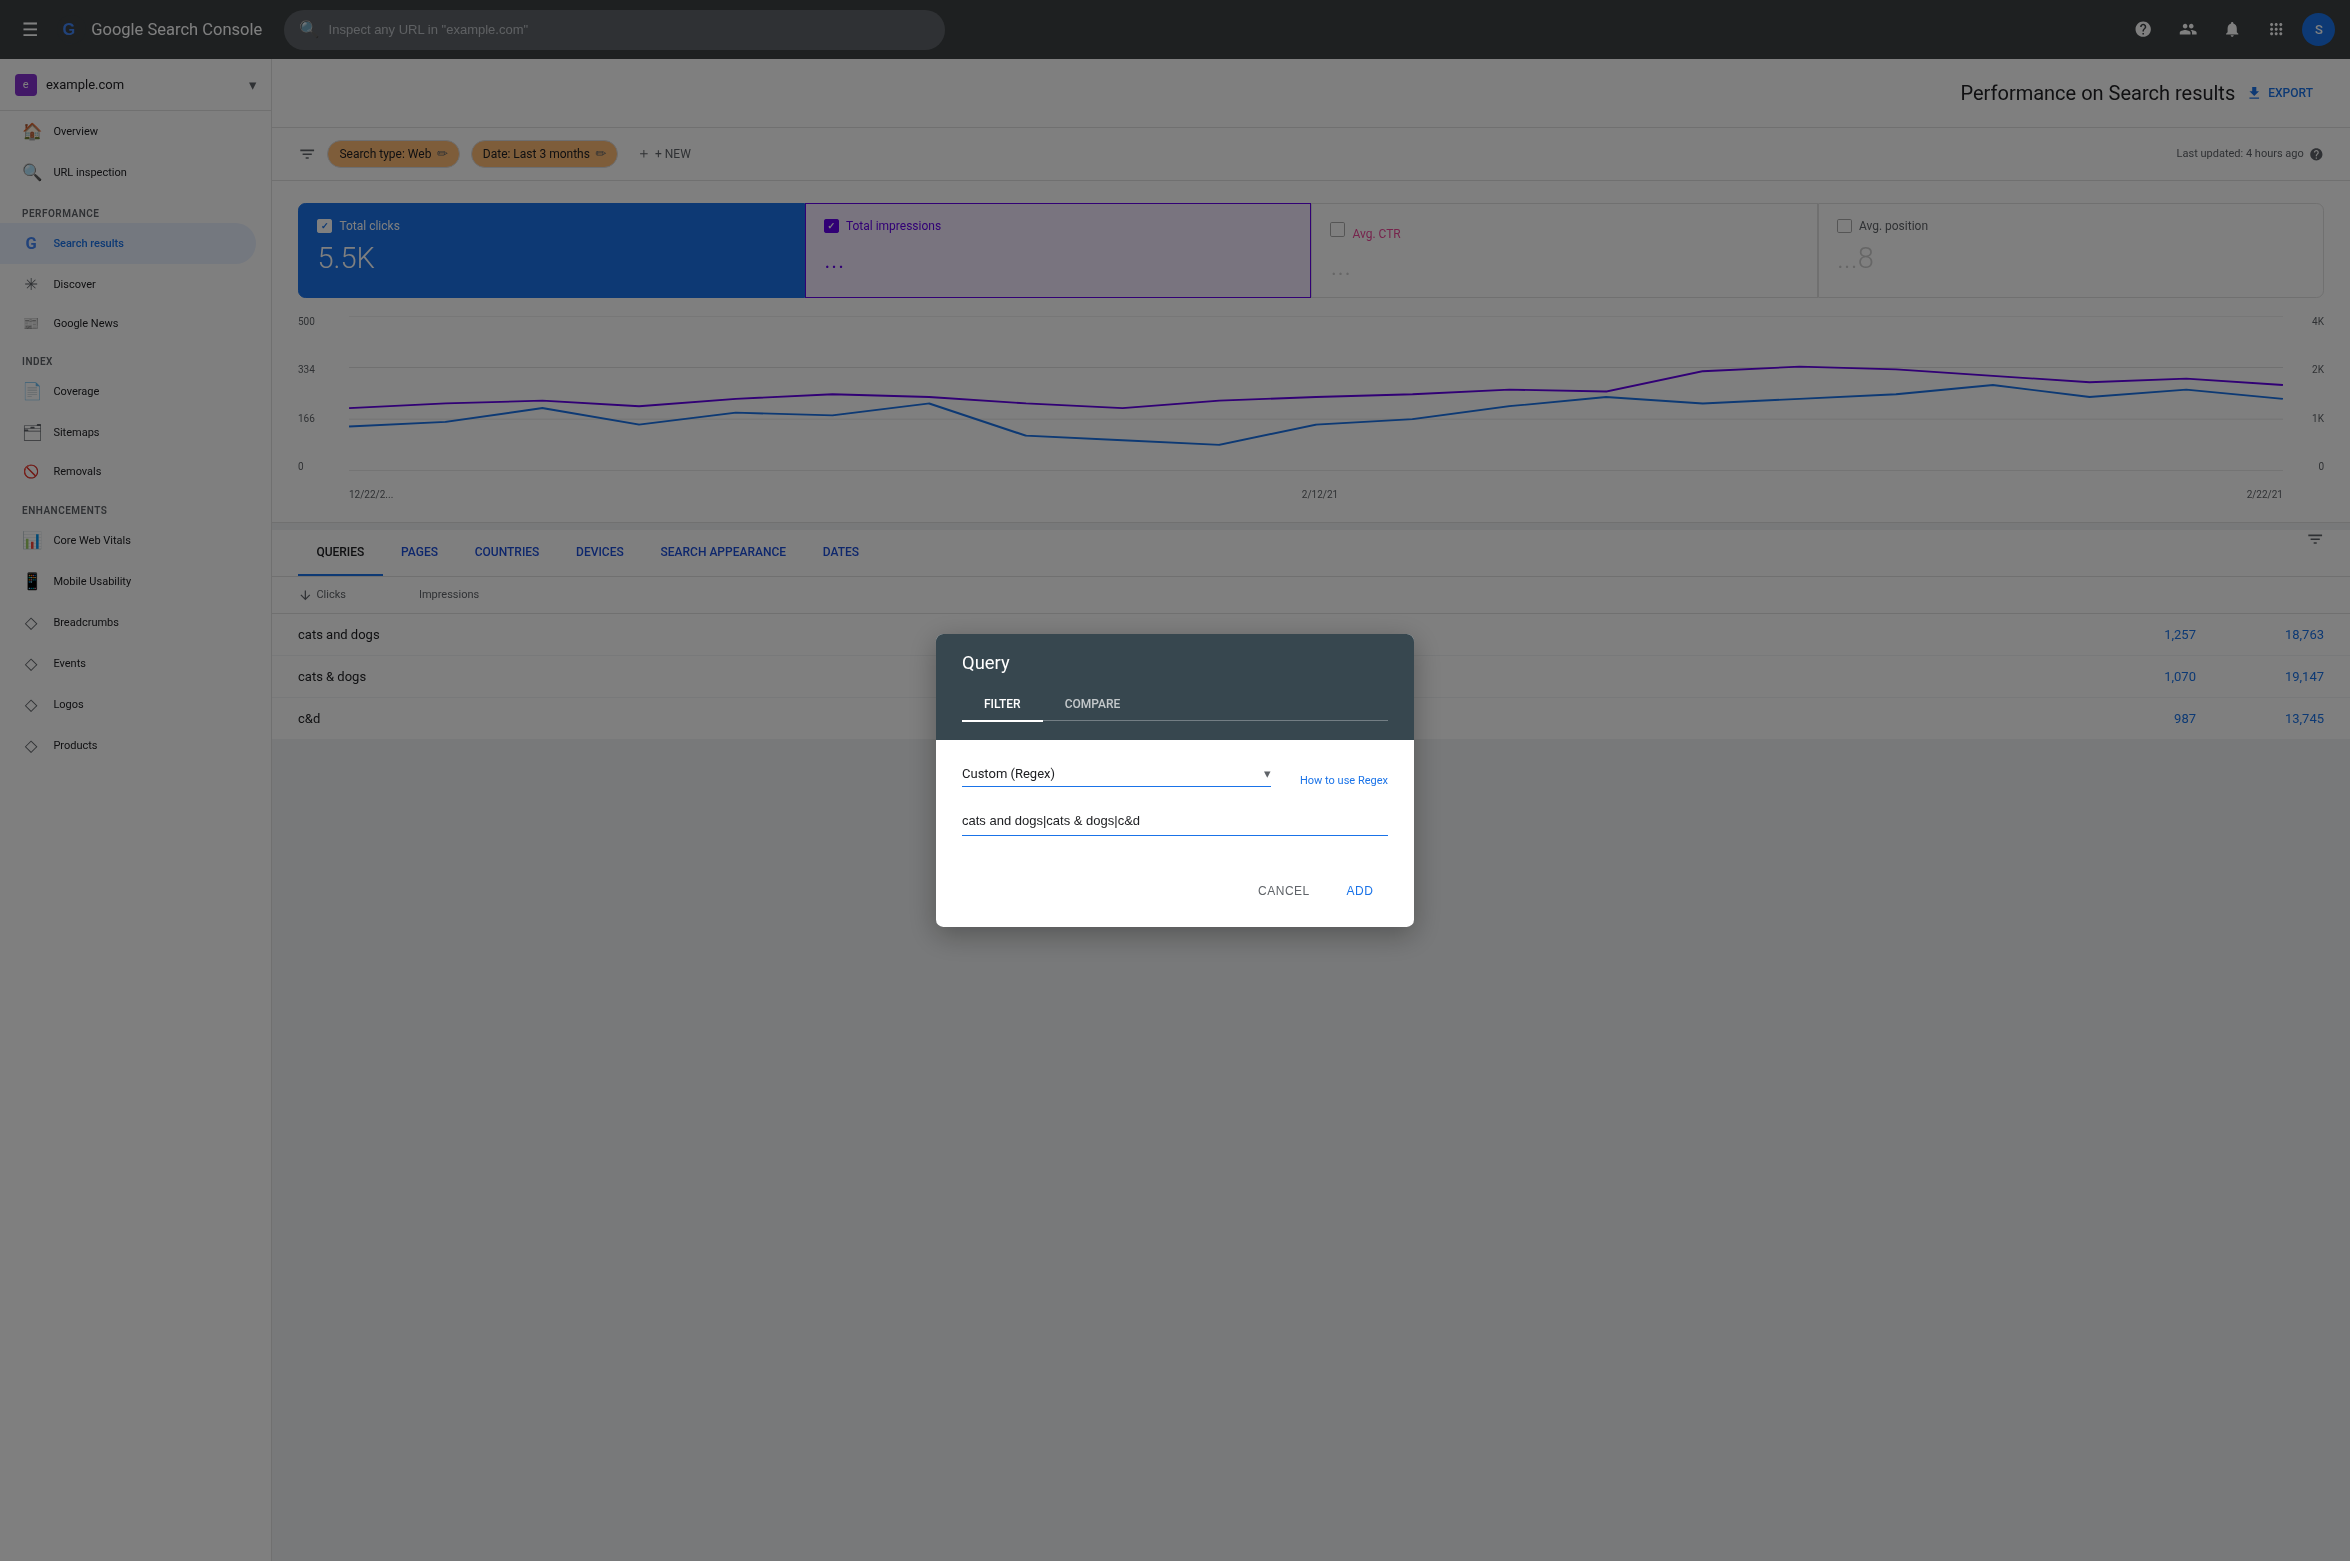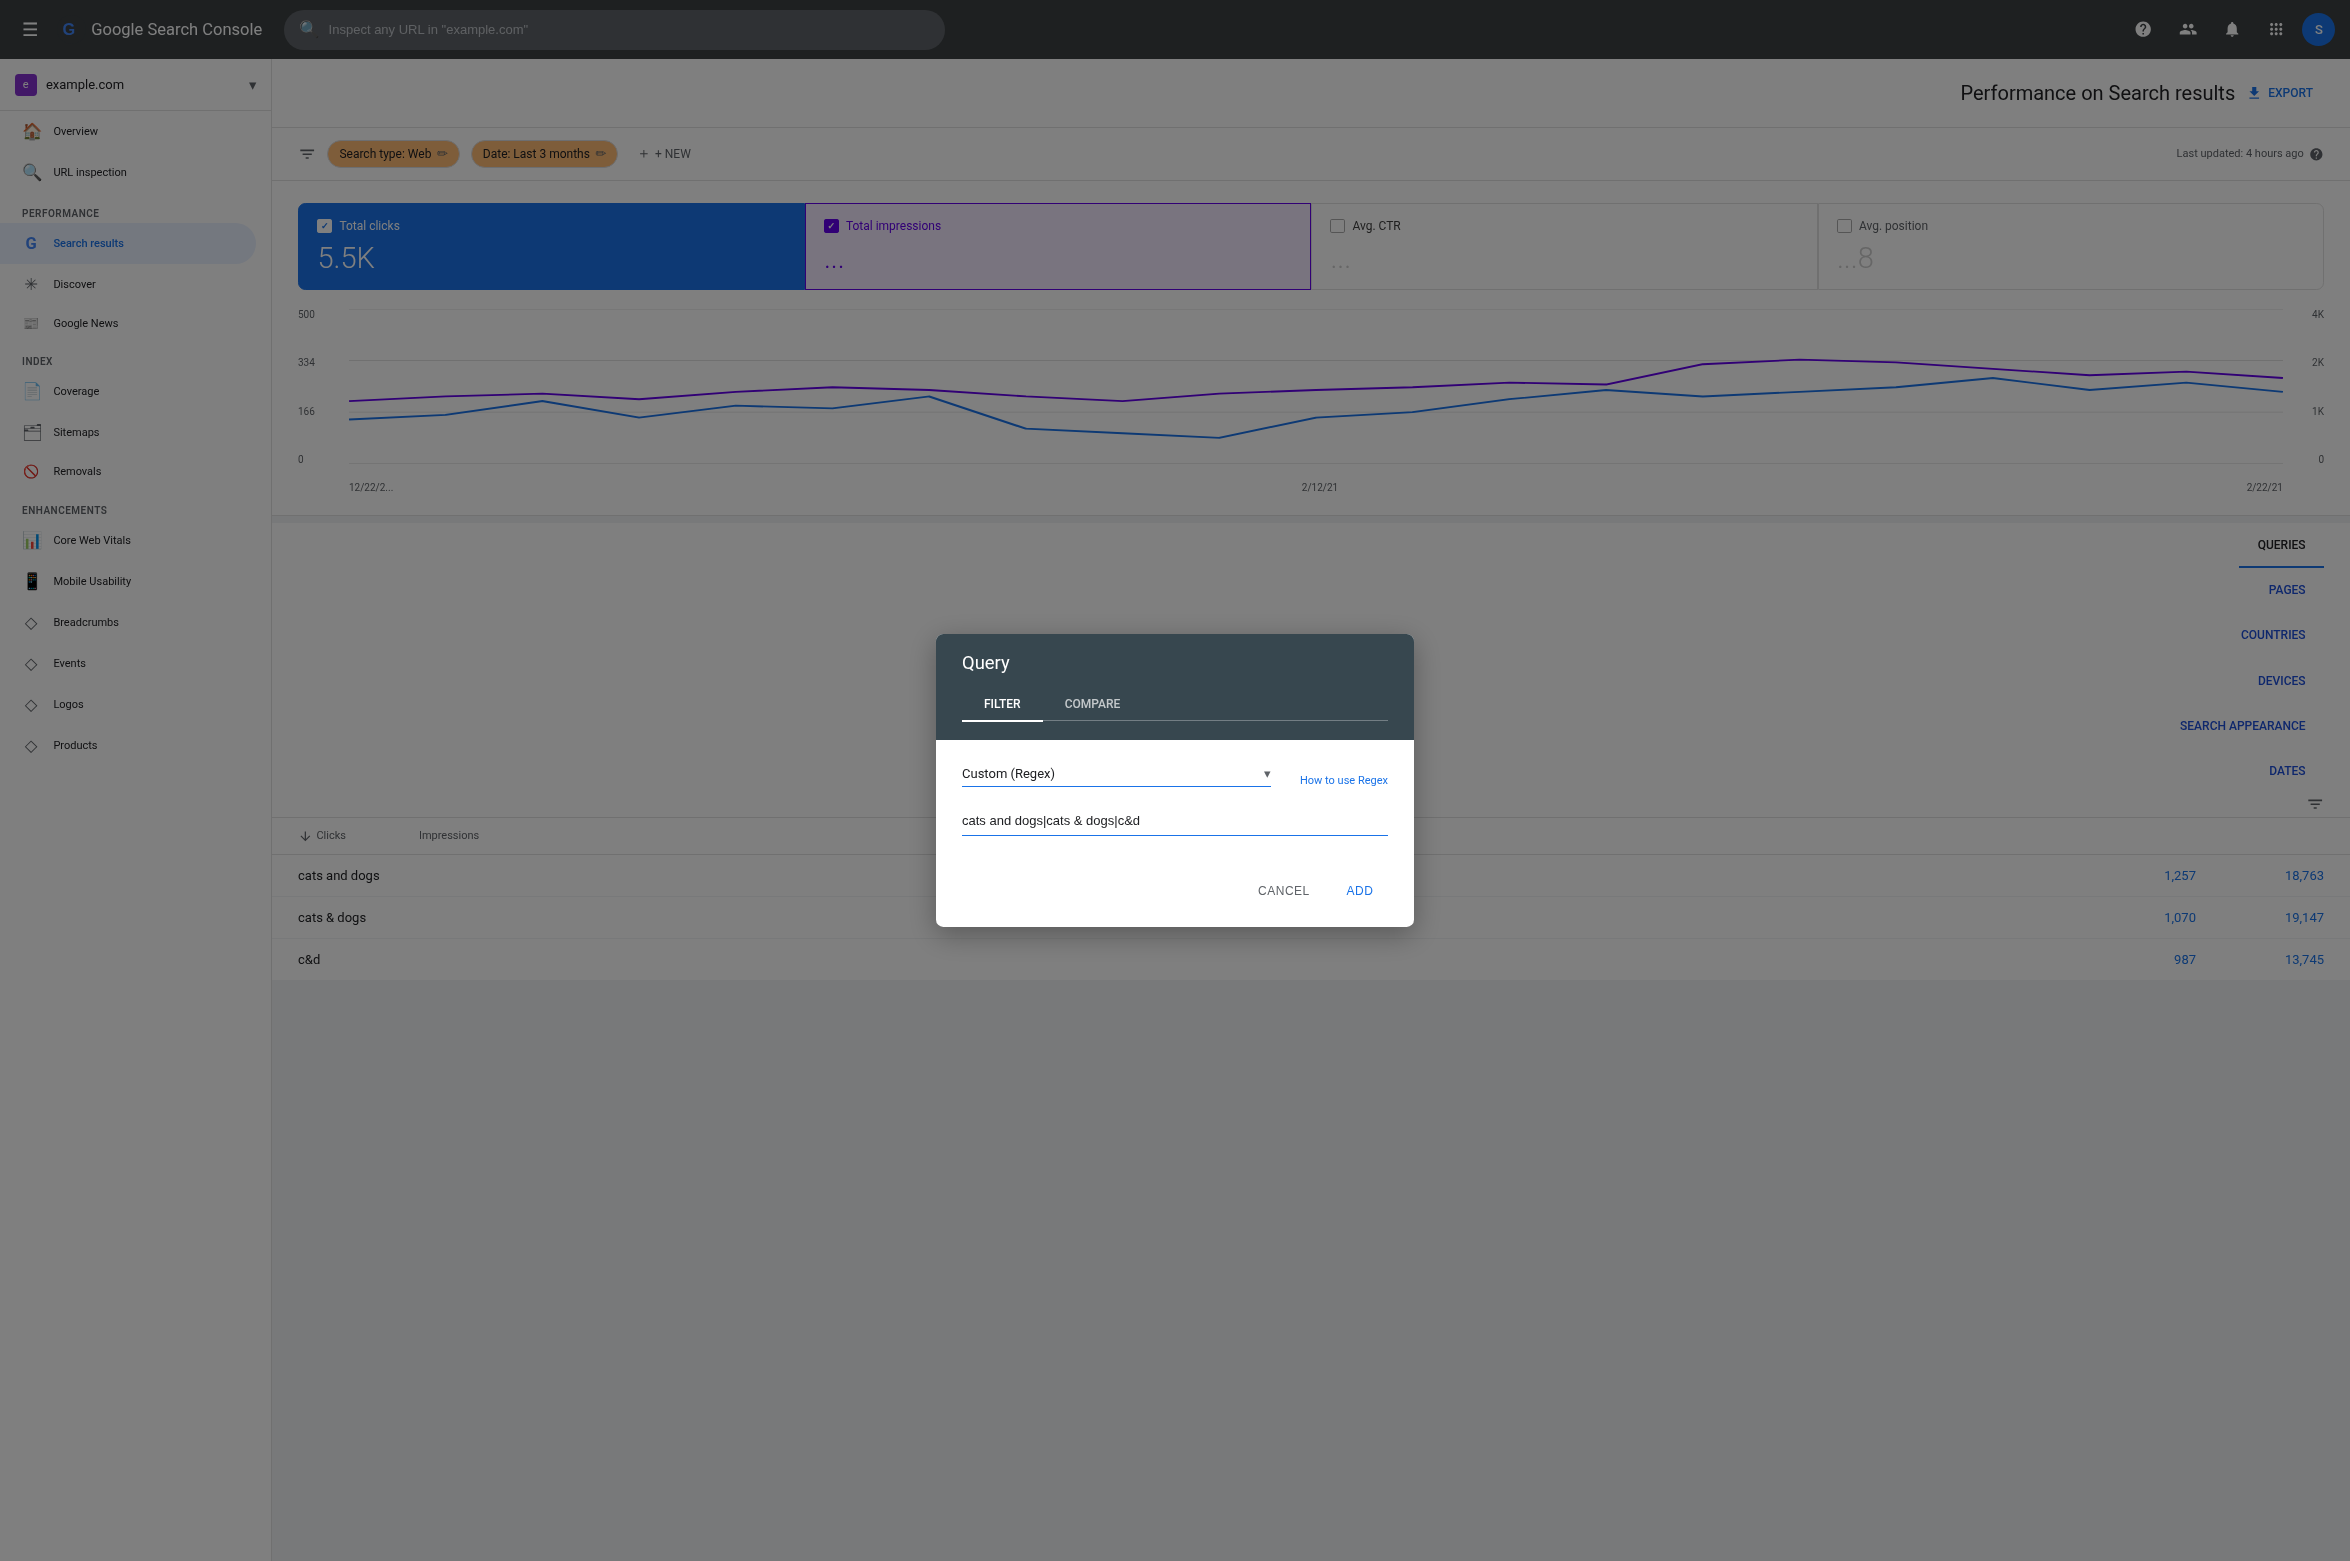--- a/index.html
+++ b/index.html
@@ -156,22 +156,22 @@
     }
     .chart-x-labels {
       position: absolute; bottom: 0; left: 51px; right: 41px;
       display: flex; justify-content: space-between;
       font-size: 10px; color: #5f6368;
     }
 
     
     .data-section { background: #fff; margin: 7.3px 0 0; }
     .tabs-row {
-      display: flex; align-items: flex-end;
-      border-bottom: 0.9px solid #e0e0e0; padding: 0 26px; flex-direction: column;
+      display: flex; align-items: flex-start;
+      border-bottom: 0.9px solid #e0e0e0; padding: 0 26px;
     }
     .tab {
       padding: 14.7px 18.4px; font-size: 12px; font-weight: 500;
       color: #1d4ed8; cursor: pointer; border-bottom: 2.8px solid transparent;
       white-space: nowrap;
     }
     .tab.active { color: #202124; border-bottom-color: #1a73e8; }
     .tabs-right { margin-left: auto; color: #5f6368; cursor: pointer; }
 
     .table-header {
@@ -426,21 +426,21 @@
               <span style="color:#fff;font-size:9.2px;font-weight:bold;">✓</span>
             </div>
             <span class="metric-label" style="color:#6200ea;">Total impressions</span>
           </div>
           <div class="metric-value" style="color:#6200ea;">...</div>
         </div>
 
         <div class="metric-card" style="background:#fff;border-color:#e0e0e0;border-radius:0;">
           <div class="metric-header">
             <div class="metric-checkbox" style="border-color:#aaa;background:#fff;"></div>
-            <span class="metric-label" style="color:#404040;">Avg. CTR</span>
+            <span class="metric-label" style="color:#ec4899;margin-top:8px;">Avg. CTR</span>
           </div>
           <div class="metric-value" style="color:#ccc;">...</div>
         </div>
 
         <div class="metric-card" style="background:#fff;border-color:#e0e0e0;border-radius:0 7.3px 7.3px 0;">
           <div class="metric-header">
             <div class="metric-checkbox" style="border-color:#aaa;background:#fff;"></div>
             <span class="metric-label" style="color:#5f6368;">Avg. position</span>
           </div>
           <div class="metric-value" style="color:#ccc;">...8</div>

